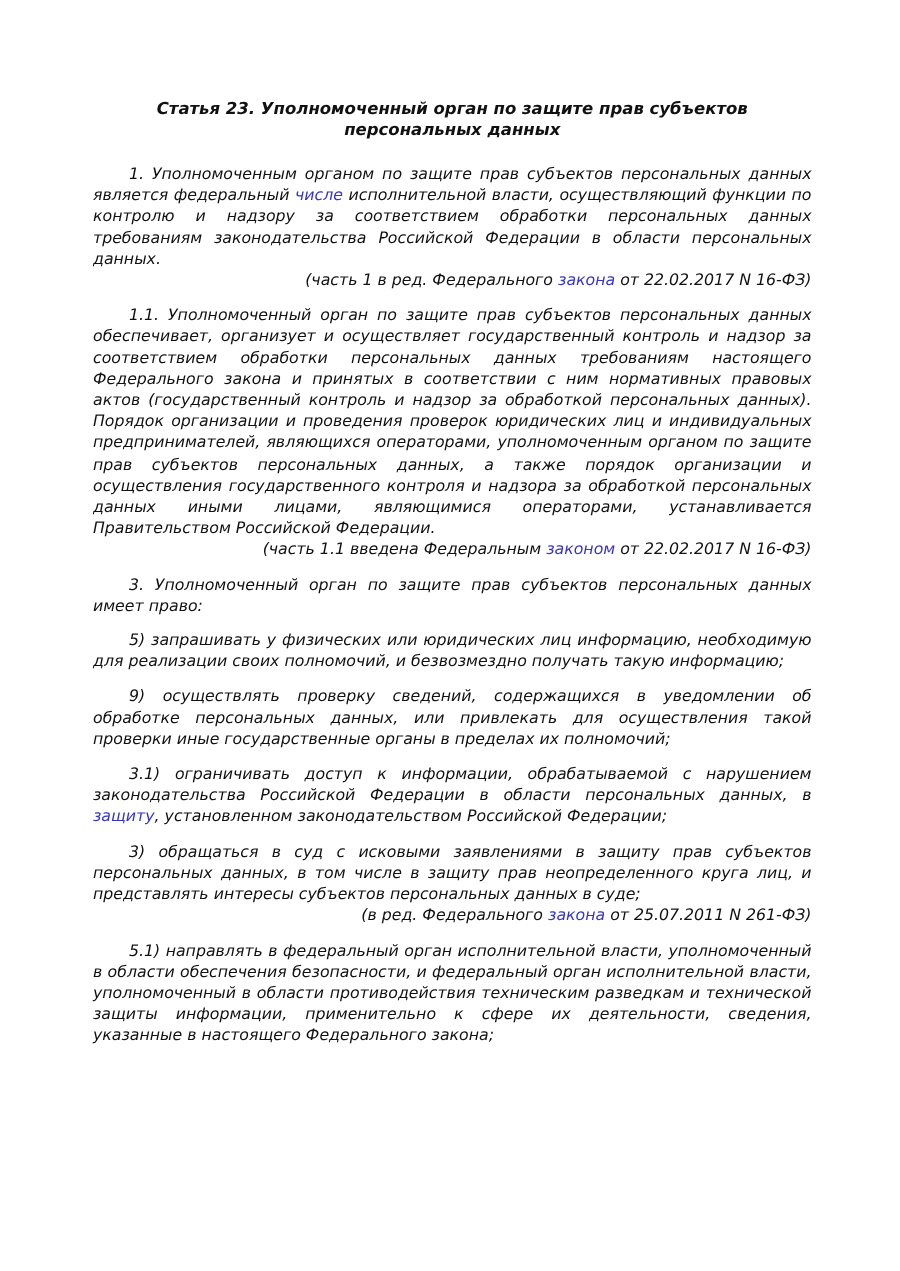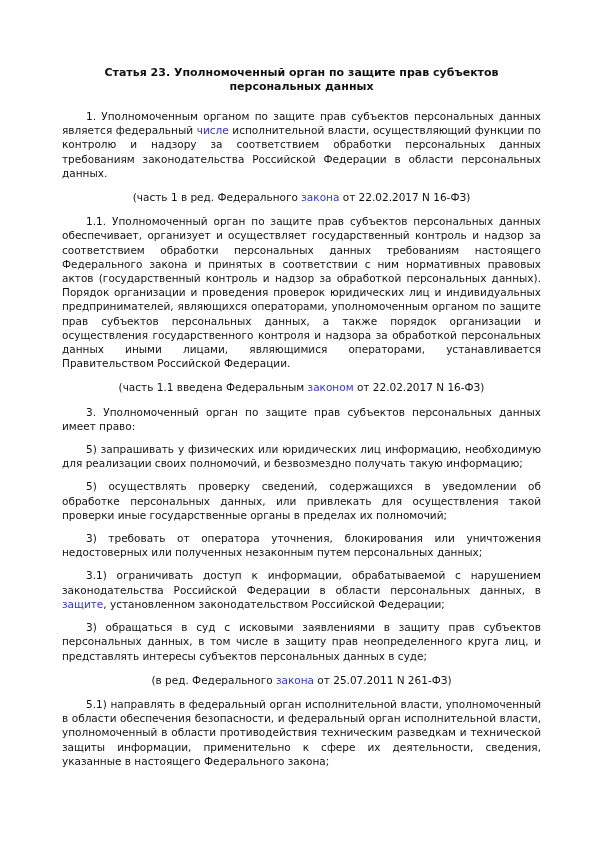--- a/index.html
+++ b/index.html
@@ -10,60 +10,60 @@
     height: 847px;
     overflow: hidden;
   }
   .page {
     box-sizing: border-box;
     width: 600px;
     height: 847px;
     padding: 66px 59px 0 62px;
     font-family: "DejaVu Sans", "Liberation Sans", sans-serif;
     color: #111111;
+    font-style: italic;
   }
   .doc-title {
     font-size: 11px;
     line-height: 14px;
     font-weight: bold;
     text-align: center;
     margin: 0 0 15px 0;
   }
   p.body {
     margin: 9px 0 0 0;
     font-size: 10.5px;
     line-height: 14.2px;
     text-align: justify;
     text-indent: 24px;
   }
   p.note {
-    margin: 10px;
+    margin: 0;
     font-size: 10.5px;
     line-height: 14.2px;
-    text-align: center;
+    text-align: right;
     text-indent: 0;
   }
   a.link {
     color: #3634cd;
     text-decoration: none;
     cursor: pointer;
   }
 </style>
 </head>
 <body>
 
 <main class="page">
   <h1 class="doc-title">Статья 23. Уполномоченный орган по защите прав субъектов персональных данных</h1>
   <div id="doc-body">
       <p class="body">1. Уполномоченным органом по защите прав субъектов персональных данных является федеральный <a class="link" href="#">числе</a> исполнительной власти, осуществляющий функции по контролю и надзору за соответствием обработки персональных данных требованиям законодательства Российской Федерации в области персональных данных.</p>
       <p class="note">(часть 1 в ред. Федерального <a class="link" href="#">закона</a> от 22.02.2017 N 16-ФЗ)</p>
       <p class="body">1.1. Уполномоченный орган по защите прав субъектов персональных данных обеспечивает, организует и осуществляет государственный контроль и надзор за соответствием обработки персональных данных требованиям настоящего Федерального закона и принятых в соответствии с ним нормативных правовых актов (государственный контроль и надзор за обработкой персональных данных). Порядок организации и проведения проверок юридических лиц и индивидуальных предпринимателей, являющихся операторами, уполномоченным органом по защите прав субъектов персональных данных, а также порядок организации и осуществления государственного контроля и надзора за обработкой персональных данных иными лицами, являющимися операторами, устанавливается Правительством Российской Федерации.</p>
       <p class="note">(часть 1.1 введена Федеральным <a class="link" href="#">законом</a> от 22.02.2017 N 16-ФЗ)</p>
       <p class="body">3. Уполномоченный орган по защите прав субъектов персональных данных имеет право:</p>
       <p class="body">5) запрашивать у физических или юридических лиц информацию, необходимую для реализации своих полномочий, и безвозмездно получать такую информацию;</p>
-      <p class="body">5) осуществлять проверку сведений, содержащихся в уведомлении об обработке персональных данных, или привлекать для осуществления такой проверки иные государственные органы в пределах их полномочий;</p>
-      <p class="body">3) требовать от оператора уточнения, блокирования или уничтожения недостоверных или полученных незаконным путем персональных данных;</p>
-      <p class="body">3.1) ограничивать доступ к информации, обрабатываемой с нарушением законодательства Российской Федерации в области персональных данных, в <a class="link" href="#">защите</a>, установленном законодательством Российской Федерации;</p>
+      <p class="body">9) осуществлять проверку сведений, содержащихся в уведомлении об обработке персональных данных, или привлекать для осуществления такой проверки иные государственные органы в пределах их полномочий;</p>
+      <p class="body">3.1) ограничивать доступ к информации, обрабатываемой с нарушением законодательства Российской Федерации в области персональных данных, в <a class="link" href="#">защиту</a>, установленном законодательством Российской Федерации;</p>
       <p class="body">3) обращаться в суд с исковыми заявлениями в защиту прав субъектов персональных данных, в том числе в защиту прав неопределенного круга лиц, и представлять интересы субъектов персональных данных в суде;</p>
       <p class="note">(в ред. Федерального <a class="link" href="#">закона</a> от 25.07.2011 N 261-ФЗ)</p>
       <p class="body">5.1) направлять в федеральный орган исполнительной власти, уполномоченный в области обеспечения безопасности, и федеральный орган исполнительной власти, уполномоченный в области противодействия техническим разведкам и технической защиты информации, применительно к сфере их деятельности, сведения, указанные в  настоящего Федерального закона;</p>
     </div>
 </main>
 
 </body></html>

